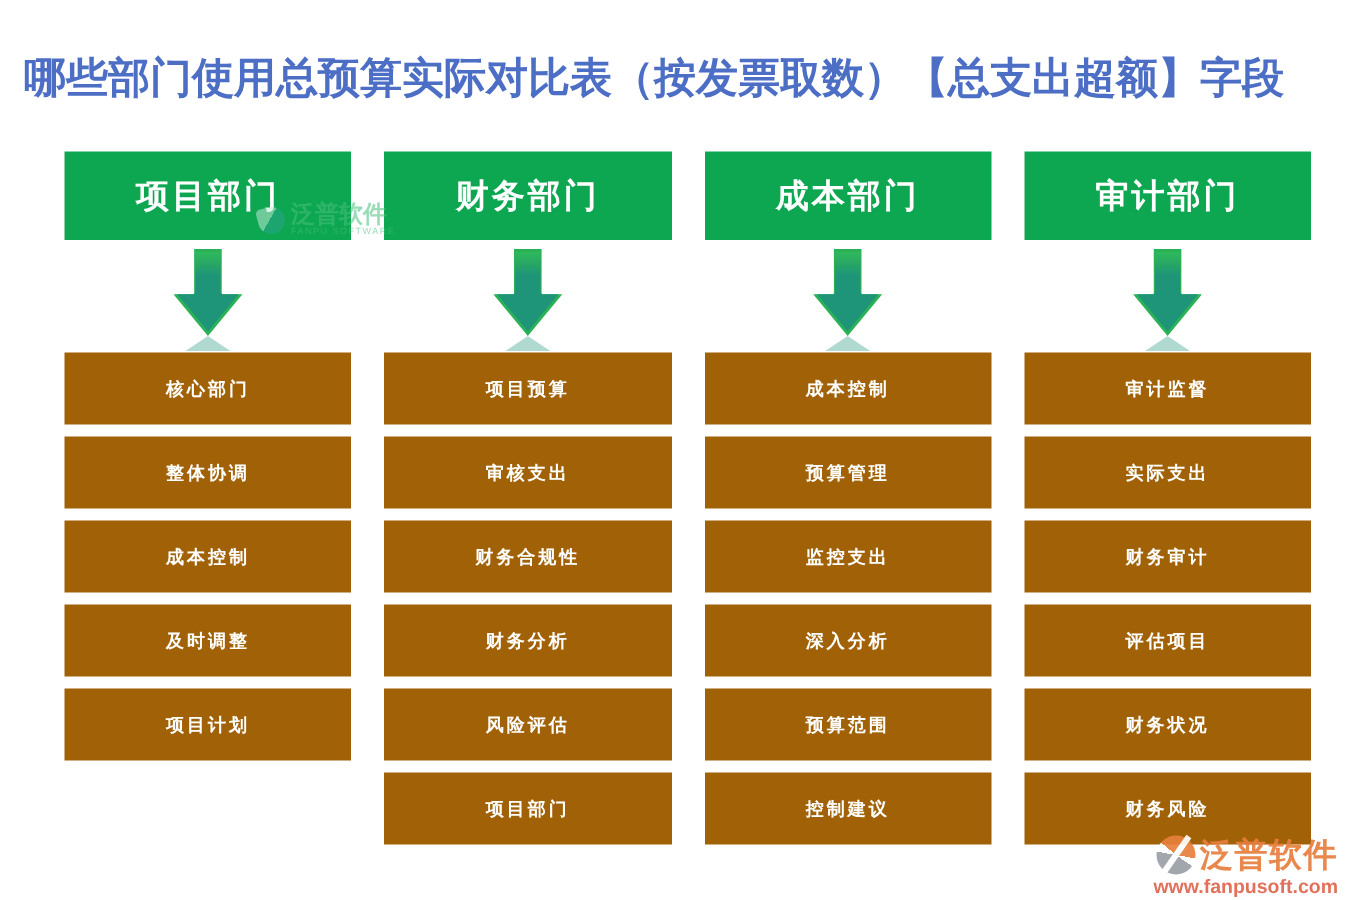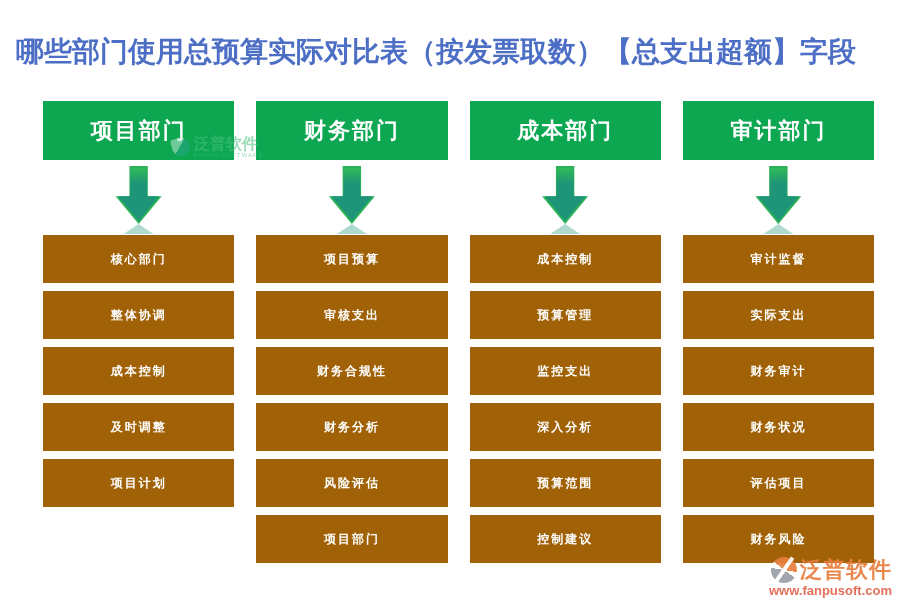--- a/index.html
+++ b/index.html
@@ -150,22 +150,22 @@
     <div class="arrow-zone">
       <div class="arrow">
           <div class="arrow-fill"></div>
         </div>
       <div class="arrow-tip-fade"></div>
     </div>
     <div class="items">
       <div class="item-box">审计监督</div>
       <div class="item-box">实际支出</div>
       <div class="item-box">财务审计</div>
+      <div class="item-box">评估项目</div>
       <div class="item-box">财务状况</div>
-      <div class="item-box">评估项目</div>
       <div class="item-box">财务风险</div>
     </div>
   </div>
 
 </div>
 
 <div class="wm-header">
   <div class="wm-leaf"></div>
   <div class="wm-htxt">
     <span class="wm-brand-sm">泛普软件</span>

